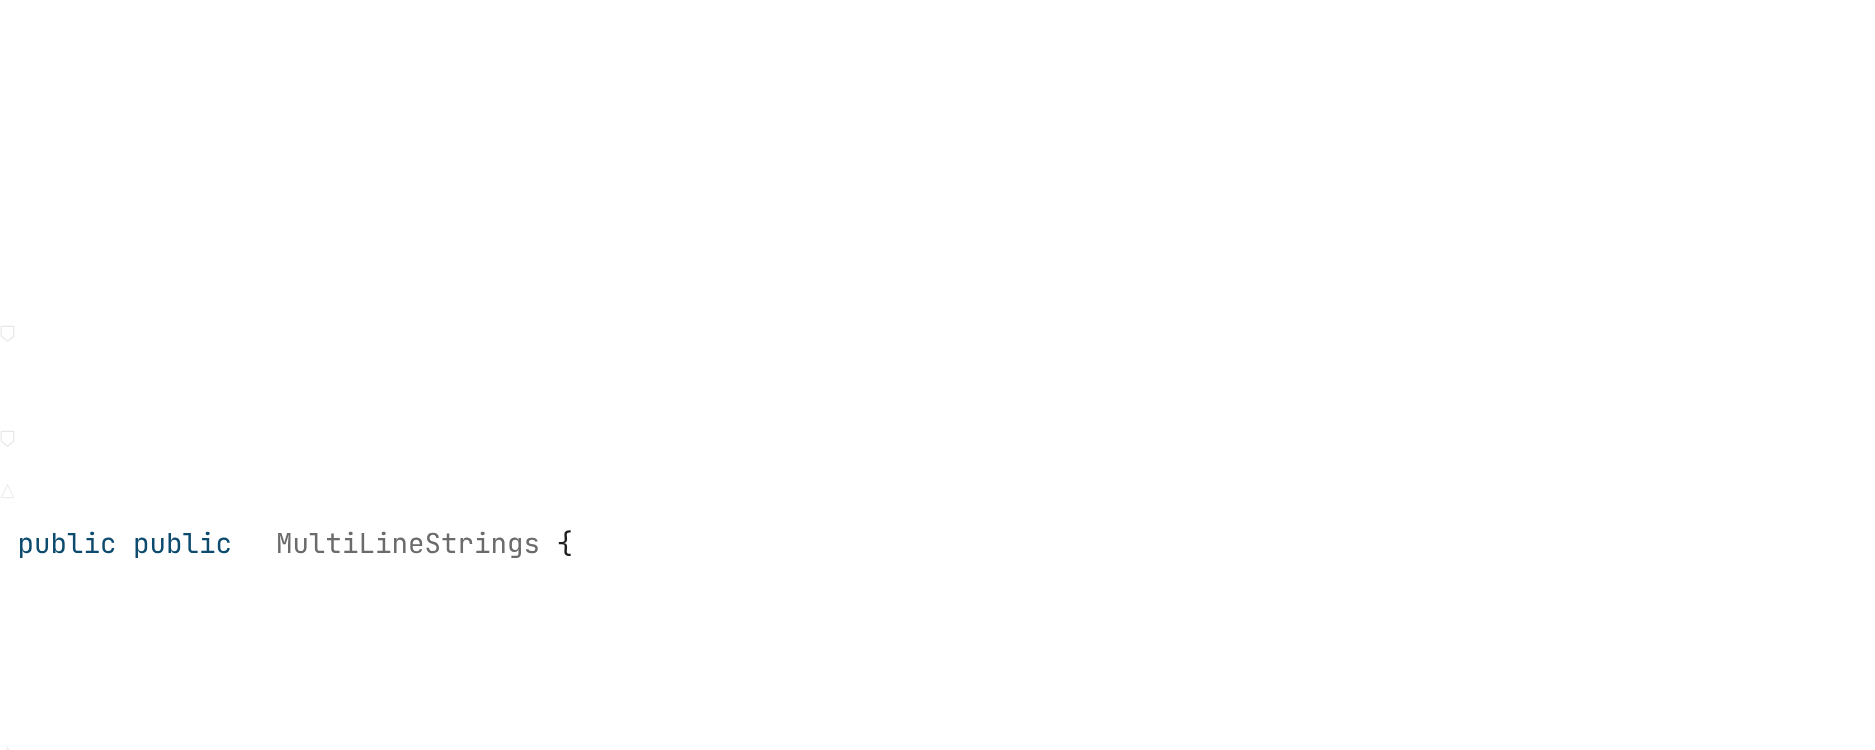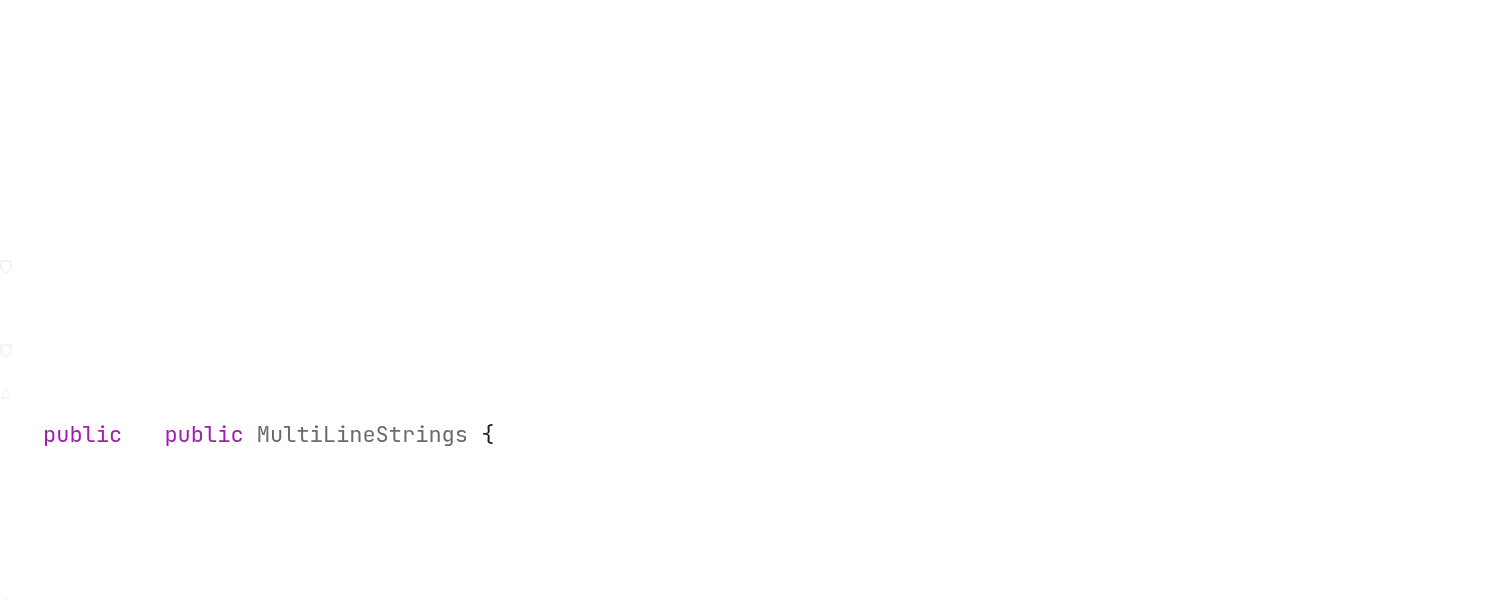--- a/index.html
+++ b/index.html
@@ -28,22 +28,22 @@
   }
   .gutter .mark {
     position: absolute;
     left: 0;
     width: 12px;
     height: 14px;
     opacity: 0.35;
   }
   .gutter .mark svg { display: block; }
   .line { position: relative; height: 42px; }
-  .kw   { color: #a21caf; margin-left: 29px; }          
-  .cls  { color: #6b6b6b; }          
+  .kw   { color: #0c4a6e; }          
+  .cls  { color: #6b6b6b; margin-left: 22px; }          
   .op   { color: #1f1f1f; }
 </style>
 </head>
 <body>
 
 <div class="editor">
 
   
   <div class="gutter">
     <div class="mark" style="top:56px">

